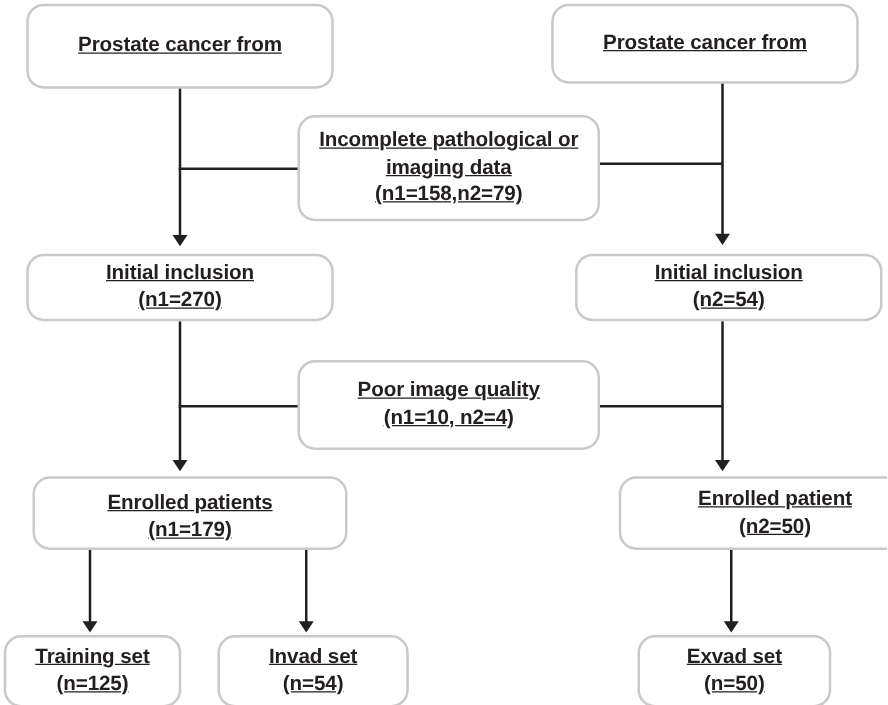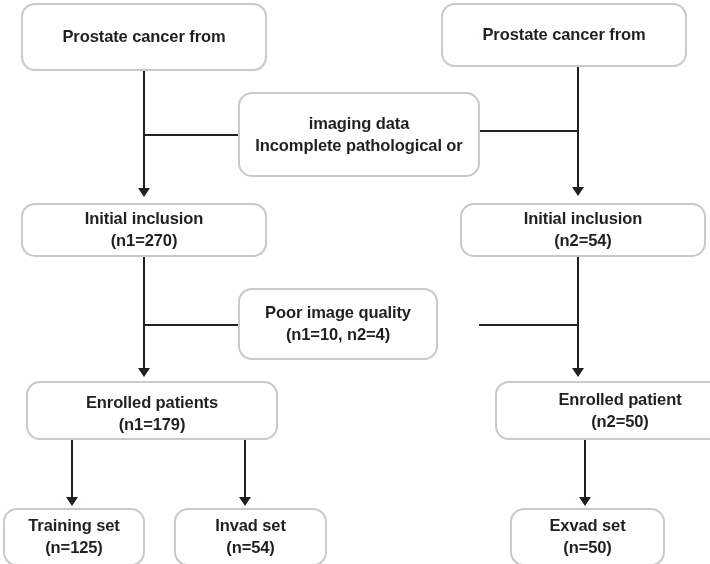--- a/index.html
+++ b/index.html
@@ -31,20 +31,21 @@
     color: #231f20;
     font-weight: bold;
     font-size: 16.5px;
     line-height: 1.32;
     letter-spacing: -0.1px;
     padding: 2px 6px;
   }
   .node .line {
     display: block;
     white-space: nowrap;
+    text-decoration: underline;
   }
   
   .vline {
     position: absolute;
     width: 2px;
     background: #231f20;
   }
   .hline {
     position: absolute;
     height: 2px;
@@ -95,35 +96,36 @@
 
   <div class="node" style="left:21px; top:3px; width:246px; height:68px;">
     <span class="line">Prostate cancer from</span>
   </div>
 
   <div class="node" style="left:441px; top:3px; width:246px; height:64px;">
     <span class="line">Prostate cancer from</span>
   </div>
 
   <div class="node" style="left:238px; top:92px; width:242px; height:85px;">
+    <span class="line">Incomplete pathological or</span>
     <span class="line">imaging data</span>
-    <span class="line">Incomplete pathological or</span>
+    <span class="line">(n1=158,n2=79)</span>
   </div>
 
   <div class="node" style="left:21px; top:203px; width:246px; height:54px;">
     <span class="line">Initial inclusion</span>
     <span class="line">(n1=270)</span>
   </div>
 
   <div class="node" style="left:460px; top:203px; width:246px; height:54px;">
     <span class="line">Initial inclusion</span>
     <span class="line">(n2=54)</span>
   </div>
 
-  <div class="node" style="left:238px; top:288px; width:200px; height:72px;">
+  <div class="node" style="left:238px; top:288px; width:242px; height:72px;">
     <span class="line">Poor image quality</span>
     <span class="line">(n1=10, n2=4)</span>
   </div>
 
   <div class="node" style="left:26px; top:381px; width:252px; height:59px;justify-content:flex-end;">
     <span class="line">Enrolled patients</span>
     <span class="line">(n1=179)</span>
   </div>
 
   <div class="node" style="left:457px; top:381px; width:250px; height:59px;margin-left:38px;">

